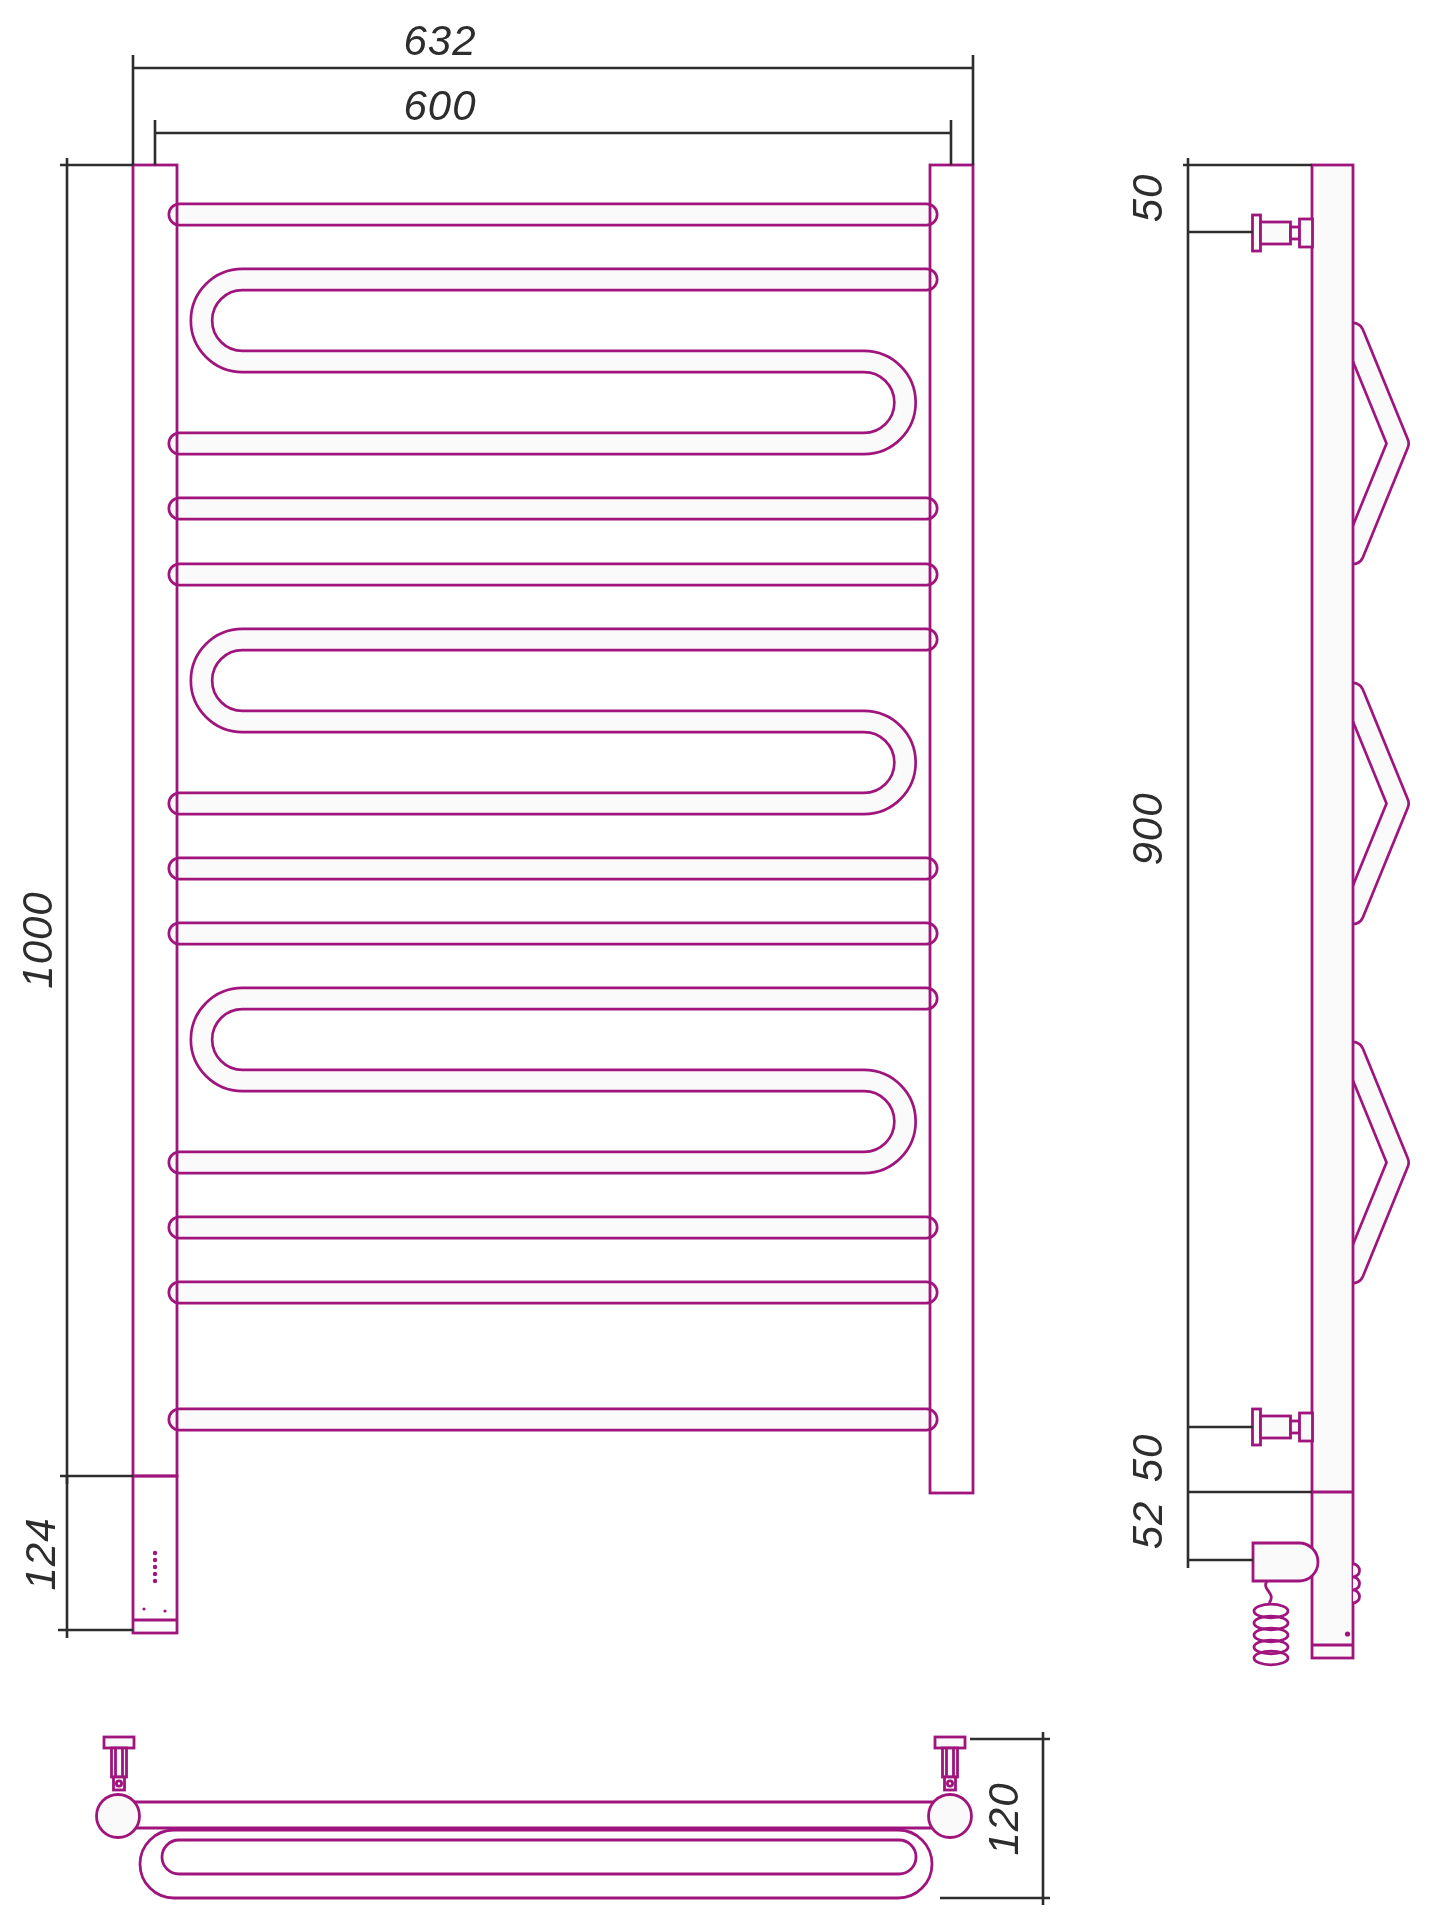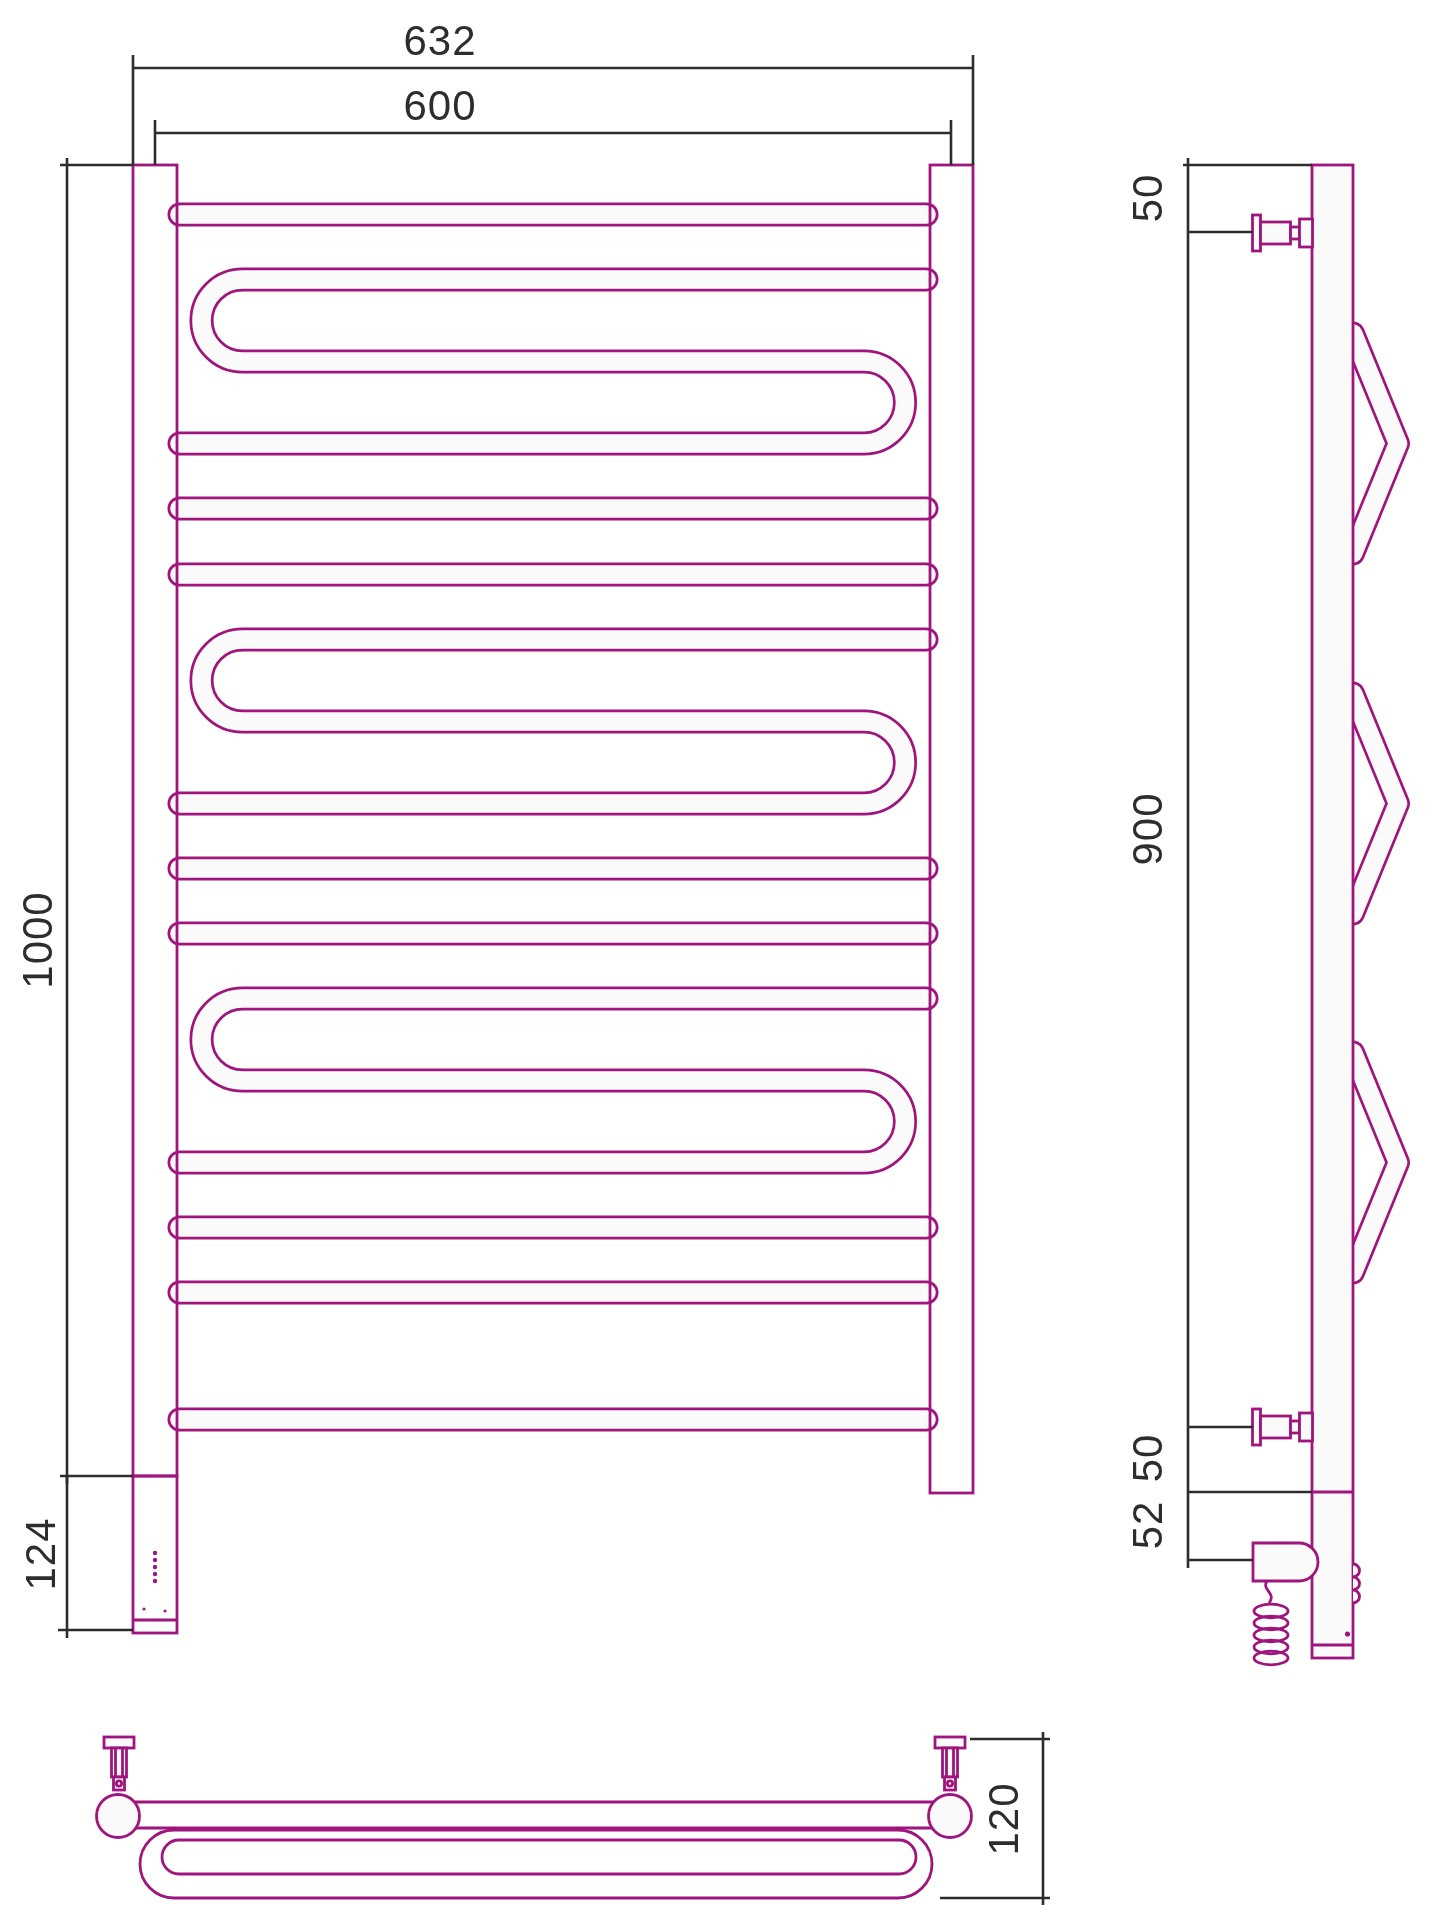--- a/index.html
+++ b/index.html
@@ -1,19 +1,19 @@
 <!DOCTYPE html>
 <html style="--pipe: #a0157d; --tubefill: #fbfafb; --dim: #2d2d2d; --bg: #ffffff;"><head>
 <meta charset="utf-8">
 <style>
   :root{
     --pipe:#a0157d; --tubefill:#fbfafb; --dim:#2d2d2d; --bg:#ffffff;
   }
   html,body{margin:0;padding:0;background:var(--bg);}
-  .stage{width:1435px;height:1920px;position:relative;background:var(--bg);}
+  .stage{width:1435px;height:1920px;position:relative;background:var(--bg);font-style:italic;}
   svg{display:block;}
   
   .po{stroke:var(--pipe);stroke-width:24;fill:none;stroke-linecap:round;stroke-linejoin:round;}
   .pi{stroke:var(--tubefill);stroke-width:18.6;fill:none;stroke-linecap:round;stroke-linejoin:round;}
   .pl{stroke:var(--pipe);stroke-width:2.8;fill:none;}
   .pf{fill:var(--tubefill);}
   .dl{stroke:var(--dim);stroke-width:2.6;fill:none;}
   .dot{fill:var(--pipe);stroke:none;}
   .dt{fill:var(--dim);font-family:"Liberation Sans",sans-serif;font-size:42px;letter-spacing:1px;}
   text.dt{text-anchor:middle;}

